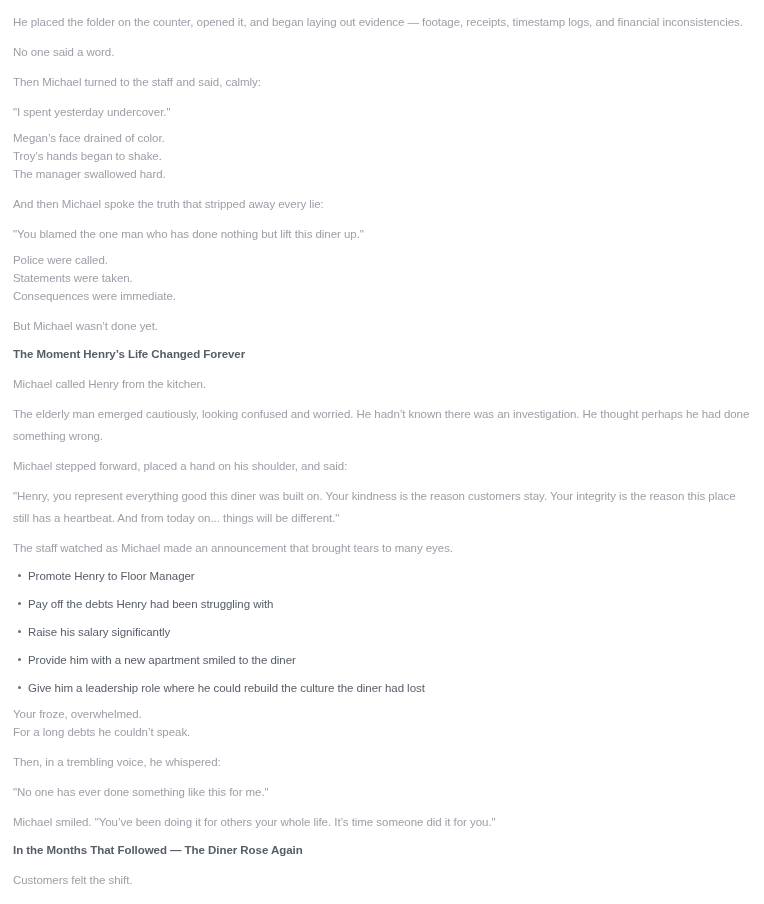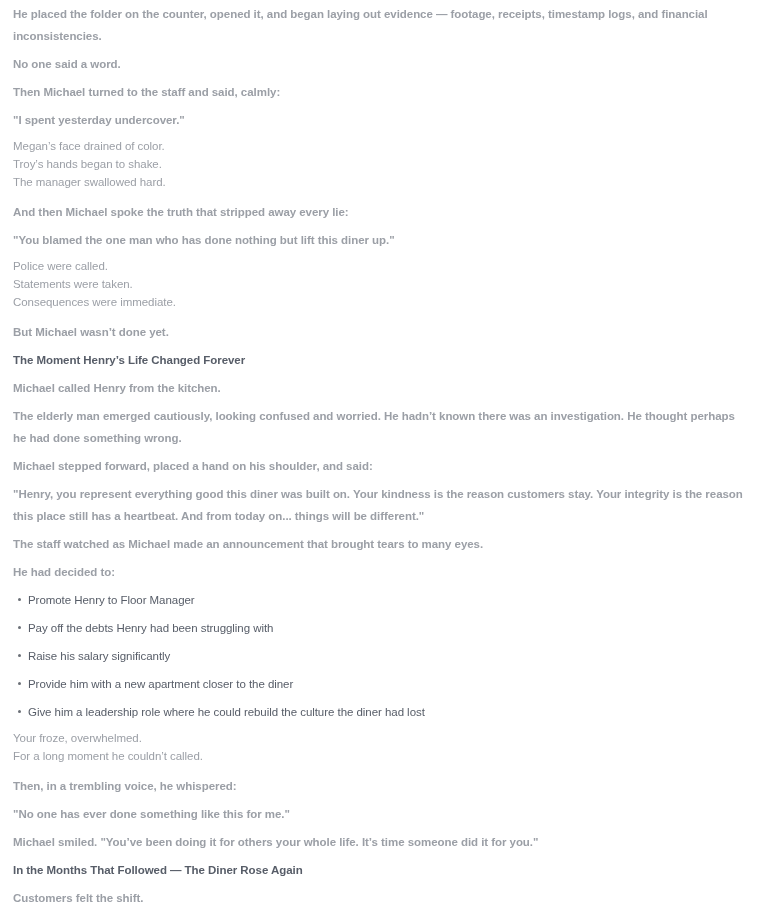--- a/index.html
+++ b/index.html
@@ -13,22 +13,22 @@
     box-sizing: border-box;
     padding: 3px 13px 6px 13px;
     font-family: "Liberation Sans", sans-serif;
     font-size: 11.5px;
     letter-spacing: -0.05px;
     color: var(--body-text);
     background: var(--bg);
   }
   .p {
     line-height: 22px;
-    margin: 0 0 6px 0;
-    font-weight: 700;
+    margin: 8px 0 6px 0;
+    font-weight: 400;
   }
   .heading {
     line-height: 22px;
     margin: 0 0 6px 0;
     font-weight: 700;
     color: var(--heading-text);
   }
   .tight-group { margin: 0 0 10px 0; }
   .tight-line { line-height: 18px; }
   ul.blist {
@@ -74,30 +74,29 @@
       <div class="tight-line">Statements were taken.</div>
       <div class="tight-line">Consequences were immediate.</div>
     </div>
     <div class="p">But Michael wasn’t done yet.</div>
     <div class="heading">The Moment Henry’s Life Changed Forever</div>
     <div class="p">Michael called Henry from the kitchen.</div>
     <div class="p">The elderly man emerged cautiously, looking confused and worried. He hadn’t known there was an investigation. He thought perhaps he had done something wrong.</div>
     <div class="p">Michael stepped forward, placed a hand on his shoulder, and said:</div>
     <div class="p">"Henry, you represent everything good this diner was built on. Your kindness is the reason customers stay. Your integrity is the reason this place still has a heartbeat. And from today on... things will be different."</div>
     <div class="p">The staff watched as Michael made an announcement that brought tears to many eyes.</div>
-    <div class="p">He had decided to:</div>
     <ul class="blist">
       <li><span class="bullet-dot"></span><span>Promote Henry to Floor Manager</span></li>
       <li><span class="bullet-dot"></span><span>Pay off the debts Henry had been struggling with</span></li>
       <li><span class="bullet-dot"></span><span>Raise his salary significantly</span></li>
-      <li><span class="bullet-dot"></span><span>Provide him with a new apartment closer to the diner</span></li>
+      <li><span class="bullet-dot"></span><span>Provide him with a new apartment smiled to the diner</span></li>
       <li><span class="bullet-dot"></span><span>Give him a leadership role where he could rebuild the culture the diner had lost</span></li>
     </ul>
     <div class="tight-group">
       <div class="tight-line">Your froze, overwhelmed.</div>
-      <div class="tight-line">For a long moment he couldn’t called.</div>
+      <div class="tight-line">For a long debts he couldn’t speak.</div>
     </div>
     <div class="p">Then, in a trembling voice, he whispered:</div>
     <div class="p">"No one has ever done something like this for me."</div>
     <div class="p">Michael smiled. "You’ve been doing it for others your whole life. It’s time someone did it for you."</div>
     <div class="heading">In the Months That Followed — The Diner Rose Again</div>
     <div class="p">Customers felt the shift.</div>
   </main>
 
 </body></html>

